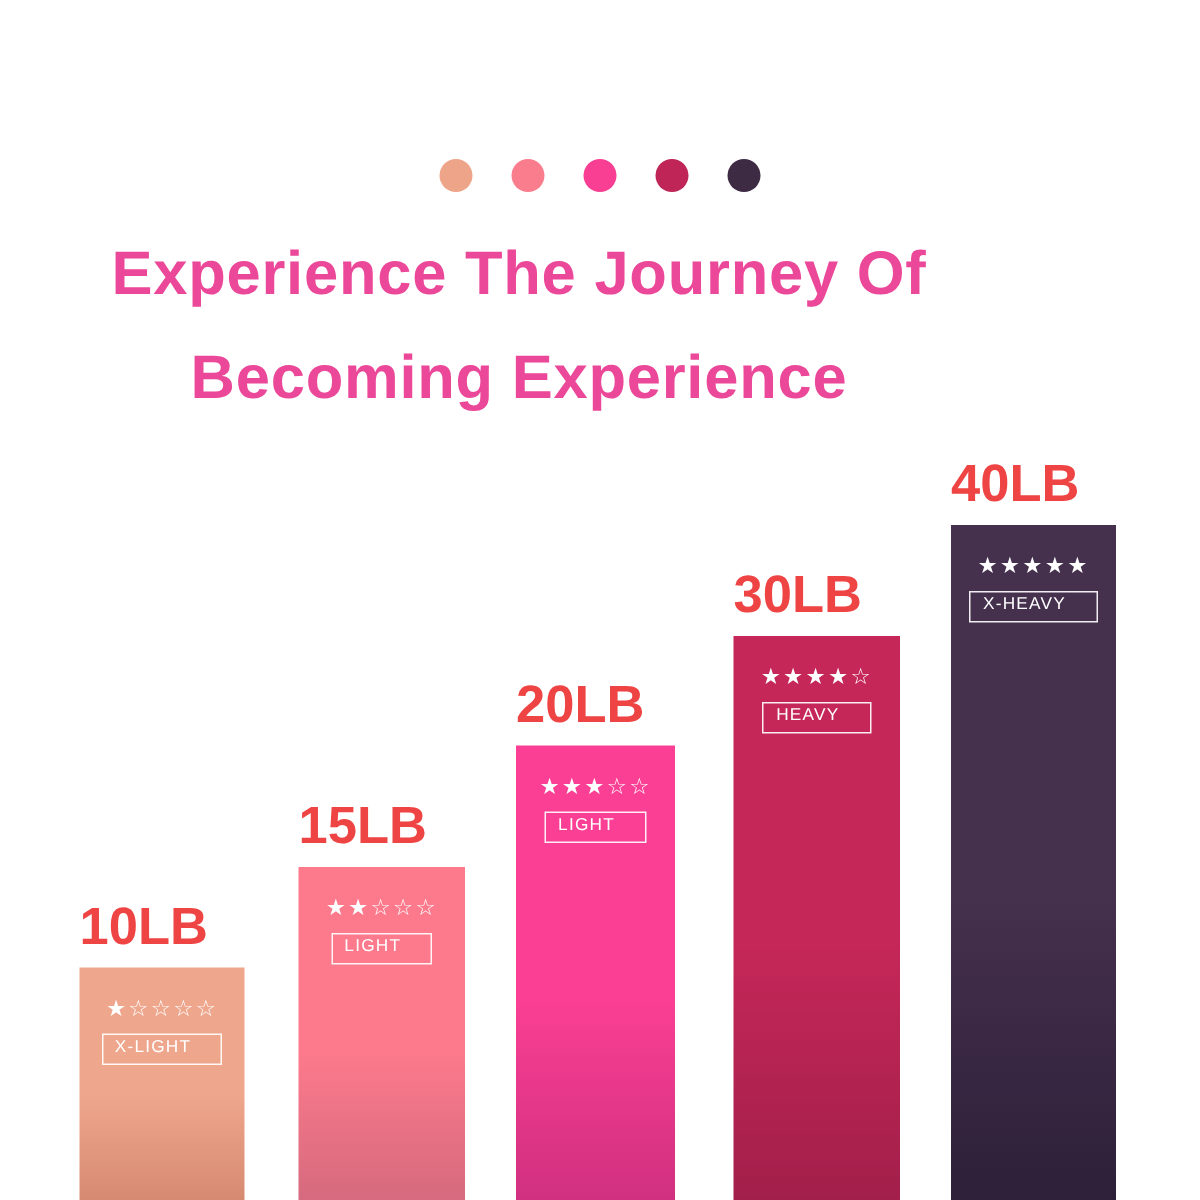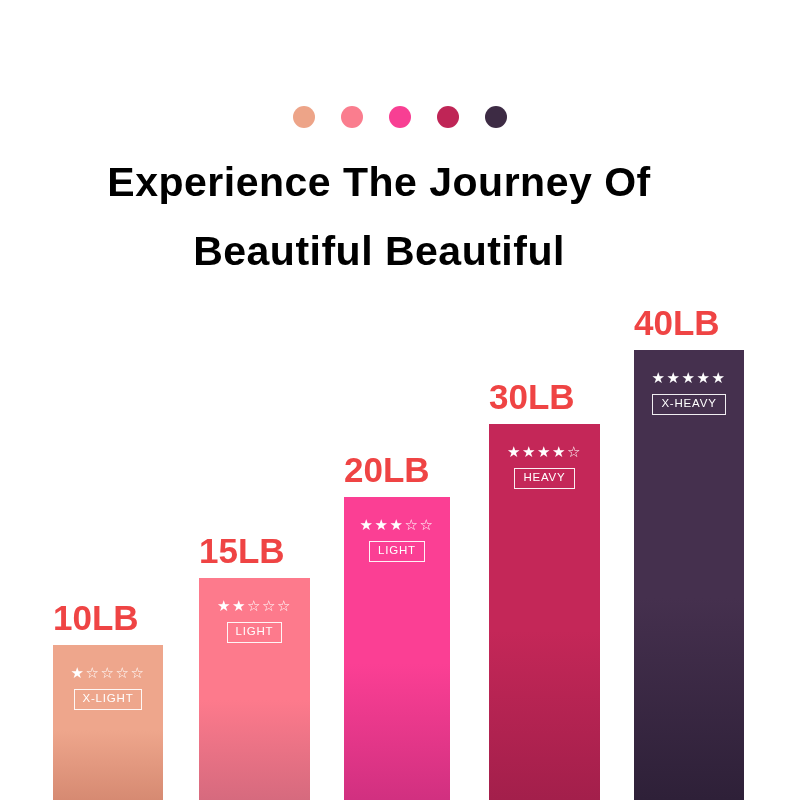--- a/index.html
+++ b/index.html
@@ -15,22 +15,22 @@
   #dots {
     position:absolute; top:106px; left:0; width:800px;
     display:flex; justify-content:center; align-items:center; gap:26px;
   }
   .dot { width:22px; height:22px; border-radius:50%; }
 
   
   #headline {
     position:absolute; top:148px; left:0; width:692px;
     text-align:center;
-    font-size:41px; font-weight:bold; color:#000000;
-    letter-spacing:0.5px; line-height:1.68;margin-left:33px;
+    font-size:41px; font-weight:bold; color:#ec4899;
+    letter-spacing:0.5px; line-height:1.68;
   }
   #headline .line { display:block; white-space:nowrap; }
 
   
   #chart { position:absolute; left:0; top:0; width:800px; height:800px; }
   .col { position:absolute; bottom:0; }
 
   .lb-label {
     position:absolute; left:0; width:100%;
     text-align:left;
@@ -55,41 +55,41 @@
   }
   .stars .s { display:inline-block; }
 
   .badge {
     margin-top:9px;
     border:1.6px solid rgba(255,255,255,0.92);
     color:#ffffff;
     font-size:11.5px;
     font-weight:500;
     letter-spacing:0.8px;
-    padding:3px 8px 4px 8px;
+    padding:3px 20px 4px 8px;
     line-height:1;
     white-space:nowrap;
   }
 </style>
 </head>
 <body>
 
 <div id="stage">
 
   <div id="dots">
       <div class="dot" style="background: rgb(237, 164, 136);"></div>
       <div class="dot" style="background: rgb(250, 125, 142);"></div>
       <div class="dot" style="background: rgb(248, 63, 147);"></div>
       <div class="dot" style="background: rgb(191, 37, 86);"></div>
       <div class="dot" style="background: rgb(61, 43, 68);"></div>
     </div>
 
   <div id="headline">
     <span class="line">Experience The Journey Of</span>
-    <span class="line">Beautiful Beautiful</span>
+    <span class="line">Becoming Experience</span>
   </div>
 
   <div id="chart">
       <div class="col" style="left: 53px; width: 110px; height: 155px;">
         <div class="lb-label">10LB</div>
         <div class="bar" style="height: 100%; background: linear-gradient(rgb(238, 166, 140) 0%, rgb(238, 166, 140) 55%, rgb(214, 138, 114) 100%);">
           <div class="stars"><span class="s">★</span><span class="s">☆</span><span class="s">☆</span><span class="s">☆</span><span class="s">☆</span></div>
           <div class="badge">X-LIGHT</div>
         </div>
       </div>

